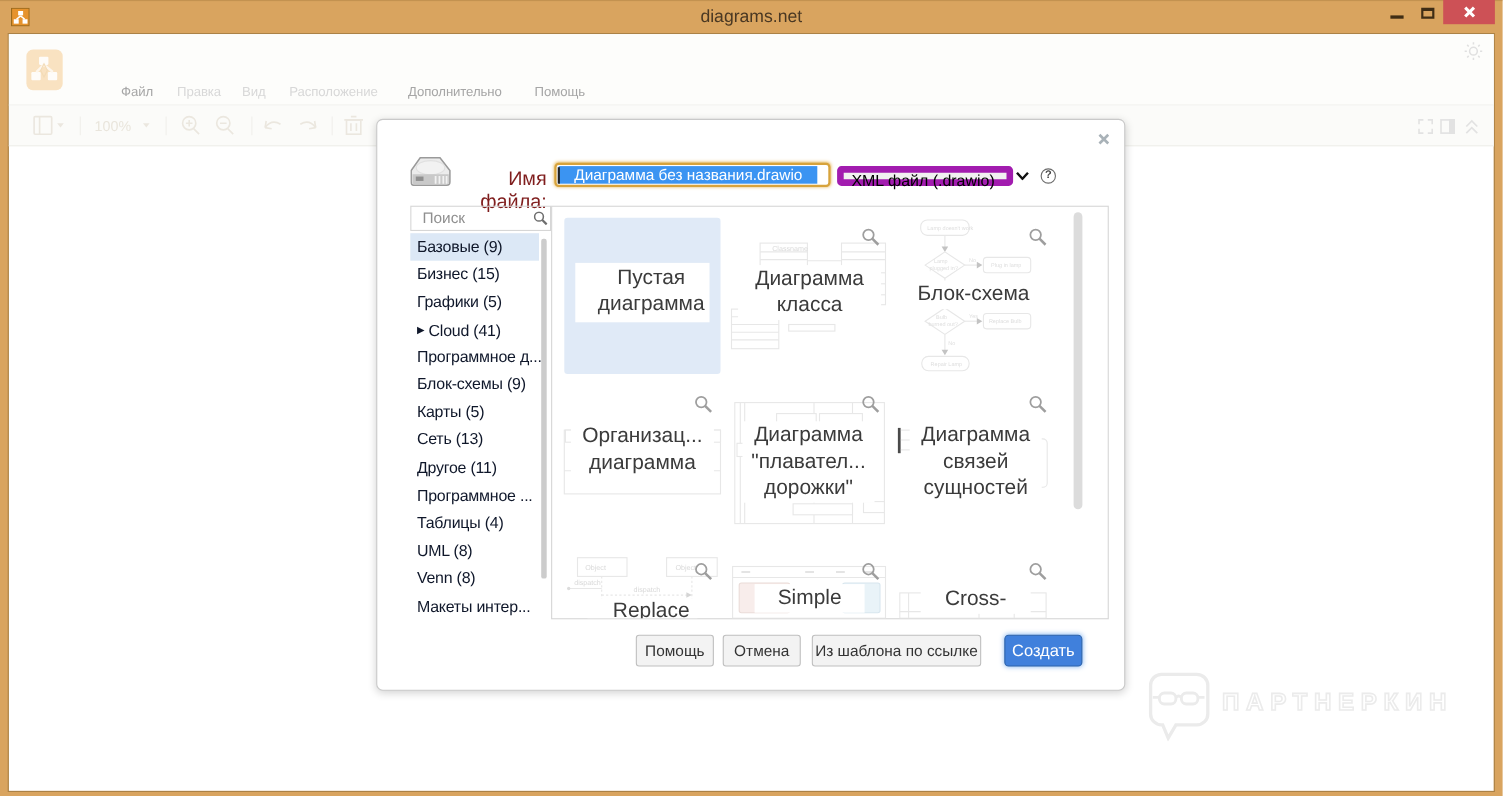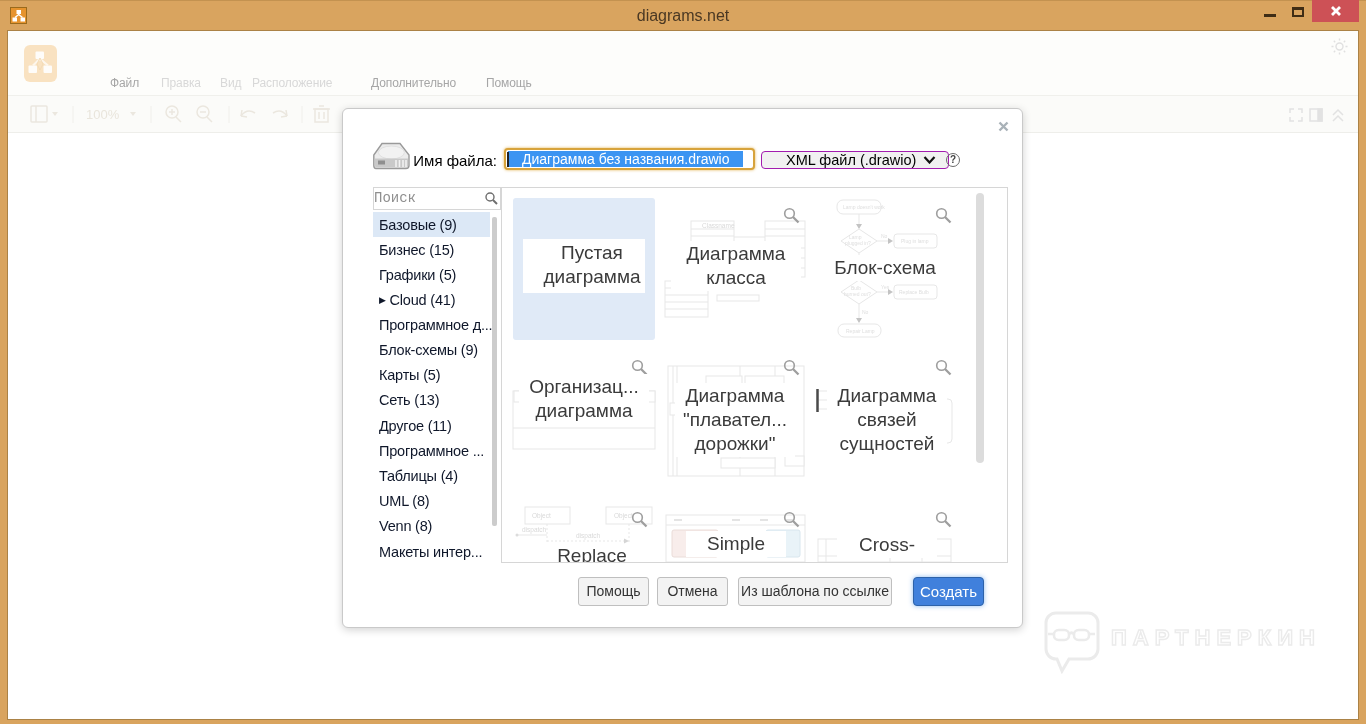--- a/index.html
+++ b/index.html
@@ -15,28 +15,28 @@
 
   #content { left:8px; top:31px; width:1350px; height:688px; background:#ffffff; outline:1px solid #ab8246; }
   #menurow { left:8px; top:31px; width:1350px; height:65px; background:#fdfdfb; border-bottom:1px solid #f0f0ec; }
   #logo { left:24px; top:45px; width:33px; height:37px; background:#f9e2c1; border-radius:6px; }
   .menu { top:74px; height:18px; font-size:12px; letter-spacing:-0.1px; line-height:18px; color:#a6a6a6;margin-left:35px; }
   .menudis { color:#d8d8d8; }
   #toolrow { left:8px; top:96px; width:1350px; height:37px; background:#fbfbf9; border-bottom:1px solid #eeeeea; }
 
   
   #dlg { left:342px; top:108px; width:681px; height:520px; background:#fff; border:1px solid #c9c9c9; border-radius:6px; box-shadow:0 2px 8px rgba(0,0,0,0.18); }
-  #fnlabel { left:400px; top:152px; width:97px; text-align:right; font-size:15px; color:#000000; }
+  #fnlabel { left:400px; top:152px; width:97px; text-align:right; font-size:18px; color:#7f1d1d; }
   #fninput { left:504px; top:148px; width:251px; height:22px; border:2px solid #d7a33c; border-radius:4px; background:#fff; box-shadow:0 0 3px rgba(224,170,60,0.9); }
   #fnsel { left:508px; top:151px; height:16px; background:#3b94f2; color:#fff; font-size:14px; line-height:16px; padding:0 14px; white-space:nowrap; }
-  #ftsel { left:761px; top:151px; width:188px; height:18px; background:#f1f1f1; border:1px solid #a21caf; border-radius:4px; font-size:14.5px; line-height:16px; color:#000; padding-left:24px; }
+  #ftsel { left:761px; top:151px; width:160px; height:18px; background:#f1f1f1; border:6px solid #a21caf; border-radius:4px; font-size:14.5px; line-height:16px; color:#000; padding-left:7px; }
   #helpc { left:946px; top:153px; width:14px; height:14px; border:1.5px solid #6b6b6b; border-radius:50%; font-size:10px; font-weight:bold; color:#444; text-align:center; line-height:11px; }
   #dlgx { left:998px; top:121px; width:11px; height:11px; }
 
-  #searchbox { left:373px; top:187px; width:128px; height:23px; border:1px solid #d6d6d6; font-size:14px; color:#8f8f8f; line-height:21px; padding-left:0;font-family:Liberation Mono, monospace; }
+  #searchbox { left:373px; top:187px; width:128px; height:23px; border:1px solid #d6d6d6; font-size:14px; color:#8f8f8f; line-height:21px; padding-left:10px; }
   #selrow { left:373px; top:212px; width:117px; height:25px; background:#dce8f6; }
   .li { left:379px; height:18px; font-size:14.5px; letter-spacing:-0.2px; line-height:18px; color:#0f172a; white-space:nowrap; }
   #lscroll { left:492px; top:217px; width:5px; height:309px; background:#ccc; border-radius:2px; }
 
   #grid { left:501px; top:187px; width:507px; height:376px; border:1px solid #d6d6d6; background:#fff; overflow:hidden; }
   #gscroll { left:976px; top:193px; width:8px; height:270px; background:#dcdcdc; border-radius:4px; }
   #tile1 { left:513px; top:198px; width:142px; height:142px; background:#e0eaf7; border-radius:3px; }
   .tlabel { font-size:19px; line-height:24px; color:#3b3b3b; text-align:center; background:#fff; white-space:nowrap;padding-left:16px; }
 
   .btn { top:577px; height:29px; background:#f3f3f3; border:1px solid #bfbfbf; border-radius:3px; font-size:14px; color:#333; text-align:center; line-height:27px; }
@@ -68,21 +68,21 @@
 <svg class="abs" style="left:24px;top:45px" width="33" height="37" viewBox="0 0 33 37">
   <rect x="11.5" y="6.5" width="8.5" height="7.5" fill="#fefcf9" rx="1"></rect>
   <rect x="4.5" y="20.5" width="8.5" height="7.5" fill="#fefcf9" rx="1"></rect>
   <rect x="19.5" y="20.5" width="8.5" height="7.5" fill="#fefcf9" rx="1"></rect>
   <path d="M15.7,14 L9,20.5 M16.2,14 L24,20.5" stroke="#fdf6ec" stroke-width="2.2"></path>
   <path d="M16,25 L13,19 L16,13 L19,19 Z" fill="none" stroke="#f3dbb6" stroke-width="1"></path>
 </svg>
 <div class="abs menu" style="left:75px">Файл</div>
 <div class="abs menu menudis" style="left:126px">Правка</div>
 <div class="abs menu menudis" style="left:185px">Вид</div>
-<div class="abs menu menudis" style="left:217px">Расположение</div>
+<div class="abs menu menudis" style="left:228px">Расположение</div>
 <div class="abs menu" style="left:336px">Дополнительно</div>
 <div class="abs menu" style="left:451px">Помощь</div>
 <div class="abs" id="toolrow"></div>
 <svg class="abs" style="left:8px;top:96px" width="700" height="37" viewBox="0 0 700 37" fill="none" stroke="#ebe7df" stroke-width="1.5">
   <rect x="23" y="10" width="16" height="16" rx="1"></rect>
   <line x1="28" y1="10" x2="28" y2="26"></line>
   <path d="M44,16 l6,0 l-3,4 z" fill="#ebe7df" stroke="none"></path>
   <text x="78" y="23" fill="#e9e5dc" stroke="none" font-size="13" font-family="Liberation Sans">100%</text>
   <path d="M122,16 l6,0 l-3,4 z" fill="#ebe7df" stroke="none"></path>
   <line x1="65" y1="10" x2="65" y2="27" stroke="#f0efeb" stroke-width="1"></line>
@@ -296,21 +296,21 @@
   <circle cx="287.5" cy="329.5" r="4.8"></circle>
       <line x1="291" y1="333" x2="296.5" y2="338.5" stroke-width="2.3"></line>
   <circle cx="439.5" cy="329.5" r="4.8"></circle>
       <line x1="443" y1="333" x2="448.5" y2="338.5" stroke-width="2.3"></line>
 </g>
 </svg>
 
 <div class="abs tlabel" style="left:523px;top:239px;width:122px;height:54px;padding-top:2px">Пустая<br>диаграмма</div>
 <div class="abs tlabel" style="left:671px;top:241px;width:130px;padding:1px 0">Диаграмма<br>класса</div>
 <div class="abs tlabel" style="left:827px;top:255px;width:116px;padding:1px 0">Блок-схема</div>
-<div class="abs tlabel" style="left:519px;top:374px;width:130px;padding:1px 0">Организац...<br>диаграмма</div>
+<div class="abs tlabel" style="left:519px;top:384px;width:130px;padding:1px 0">Организац...<br>диаграмма</div>
 <div class="abs tlabel" style="left:675px;top:383px;width:120px;padding:1px 0">Диаграмма<br>"плавател...<br>дорожки"</div>
 <div class="abs tlabel" style="left:827px;top:383px;width:120px;padding:1px 0">Диаграмма<br>связей<br>сущностей</div>
 <div class="abs tlabel" style="left:534px;top:544px;width:100px;height:18px;overflow:hidden">Replace</div>
 <div class="abs tlabel" style="left:686px;top:531px;width:100px;padding:1px 0">Simple</div>
 <div class="abs tlabel" style="left:837px;top:532px;width:100px;padding:1px 0">Cross-</div>
 <div class="abs" id="gscroll"></div>
 
 <div class="abs btn" style="left:578px;width:71px">Помощь</div>
 <div class="abs btn" style="left:657px;width:71px">Отмена</div>
 <div class="abs btn" style="left:738px;width:154px">Из шаблона по ссылке</div>

